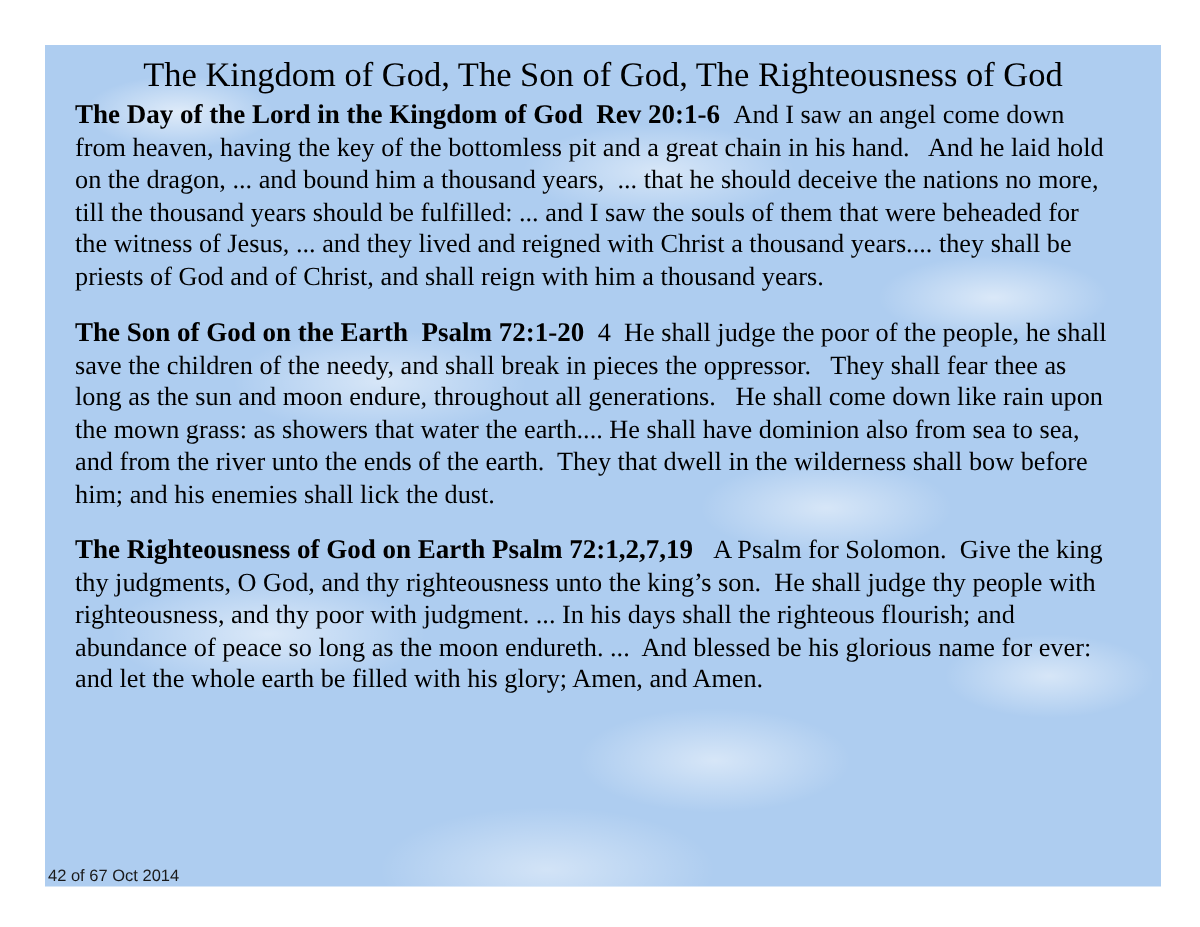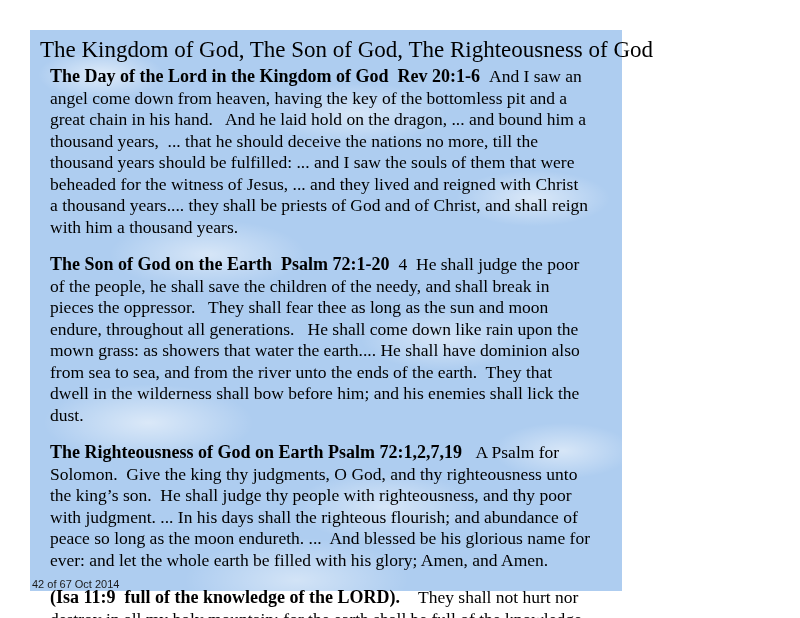--- a/index.html
+++ b/index.html
@@ -11,21 +11,21 @@
     height: 618px;
     background: #ffffff;
     font-family: "Liberation Serif", serif;
     position: relative;
     overflow: hidden;
   }
   .slide {
     position: absolute;
     left: 30px;
     top: 30px;
-    width: 592px;
+    width: 744px;
     height: 561px;
     background-color: #aecdf0;
     background-image:
       radial-gradient(ellipse 90px 35px at 12% 8%,  rgba(255,255,255,.60), rgba(255,255,255,0) 70%),
       radial-gradient(ellipse 130px 45px at 55% 15%, rgba(255,255,255,.50), rgba(255,255,255,0) 70%),
       radial-gradient(ellipse 110px 40px at 85% 30%, rgba(255,255,255,.55), rgba(255,255,255,0) 70%),
       radial-gradient(ellipse 140px 50px at 30% 40%, rgba(255,255,255,.50), rgba(255,255,255,0) 70%),
       radial-gradient(ellipse 120px 45px at 70% 55%, rgba(255,255,255,.50), rgba(255,255,255,0) 70%),
       radial-gradient(ellipse 150px 55px at 20% 70%, rgba(255,255,255,.55), rgba(255,255,255,0) 70%),
       radial-gradient(ellipse 130px 50px at 60% 85%, rgba(255,255,255,.50), rgba(255,255,255,0) 70%),
@@ -83,20 +83,19 @@
   <div class="slide-title">The Kingdom of God, The Son of God, The Righteousness of God</div>
 
   <div class="content">
 
     <p class="para"><span class="run-in">The Day of the Lord in the Kingdom of God  Rev 20:1-6  </span><span>And I saw an angel come down from heaven, having the key of the bottomless pit and a great chain in his hand.   And he laid hold on the dragon, ... and bound him a thousand years,  ... that he should deceive the nations no more, till the thousand years should be fulfilled: ... and I saw the souls of them that were beheaded for the witness of Jesus, ... and they lived and reigned with Christ a thousand years.... they shall be priests of God and of Christ, and shall reign with him a thousand years.</span></p>
 
     <p class="para"><span class="run-in">The Son of God on the Earth  Psalm 72:1-20  </span><span>4  He shall judge the poor of the people, he shall save the children of the needy, and shall break in pieces the oppressor.   They shall fear thee as long as the sun and moon endure, throughout all generations.   He shall come down like rain upon the mown grass: as showers that water the earth.... He shall have dominion also from sea to sea, and from the river unto the ends of the earth.  They that dwell in the wilderness shall bow before him; and his enemies shall lick the dust.</span></p>
 
     <p class="para"><span class="run-in">The Righteousness of God on Earth Psalm 72:1,2,7,19   </span><span>A Psalm for Solomon.  Give the king thy judgments, O God, and thy righteousness unto the king’s son.  He shall judge thy people with righteousness, and thy poor with judgment. ... In his days shall the righteous flourish; and abundance of peace so long as the moon endureth. ...  And blessed be his glorious name for ever: and let the whole earth be filled with his glory; Amen, and Amen.</span></p>
 
-    <p class="para"><span class="run-in">(Isa 11:9  full of the knowledge of the LORD).    </span><span>They shall not hurt nor destroy in all my holy mountain: for the earth shall be full of the knowledge of the LORD, as the waters cover the sea.</span></p>
 
   </div>
 
   <div class="footer-left">42 of 67  Oct 2014</div>
 
 
 </div>
 
 </body></html>

